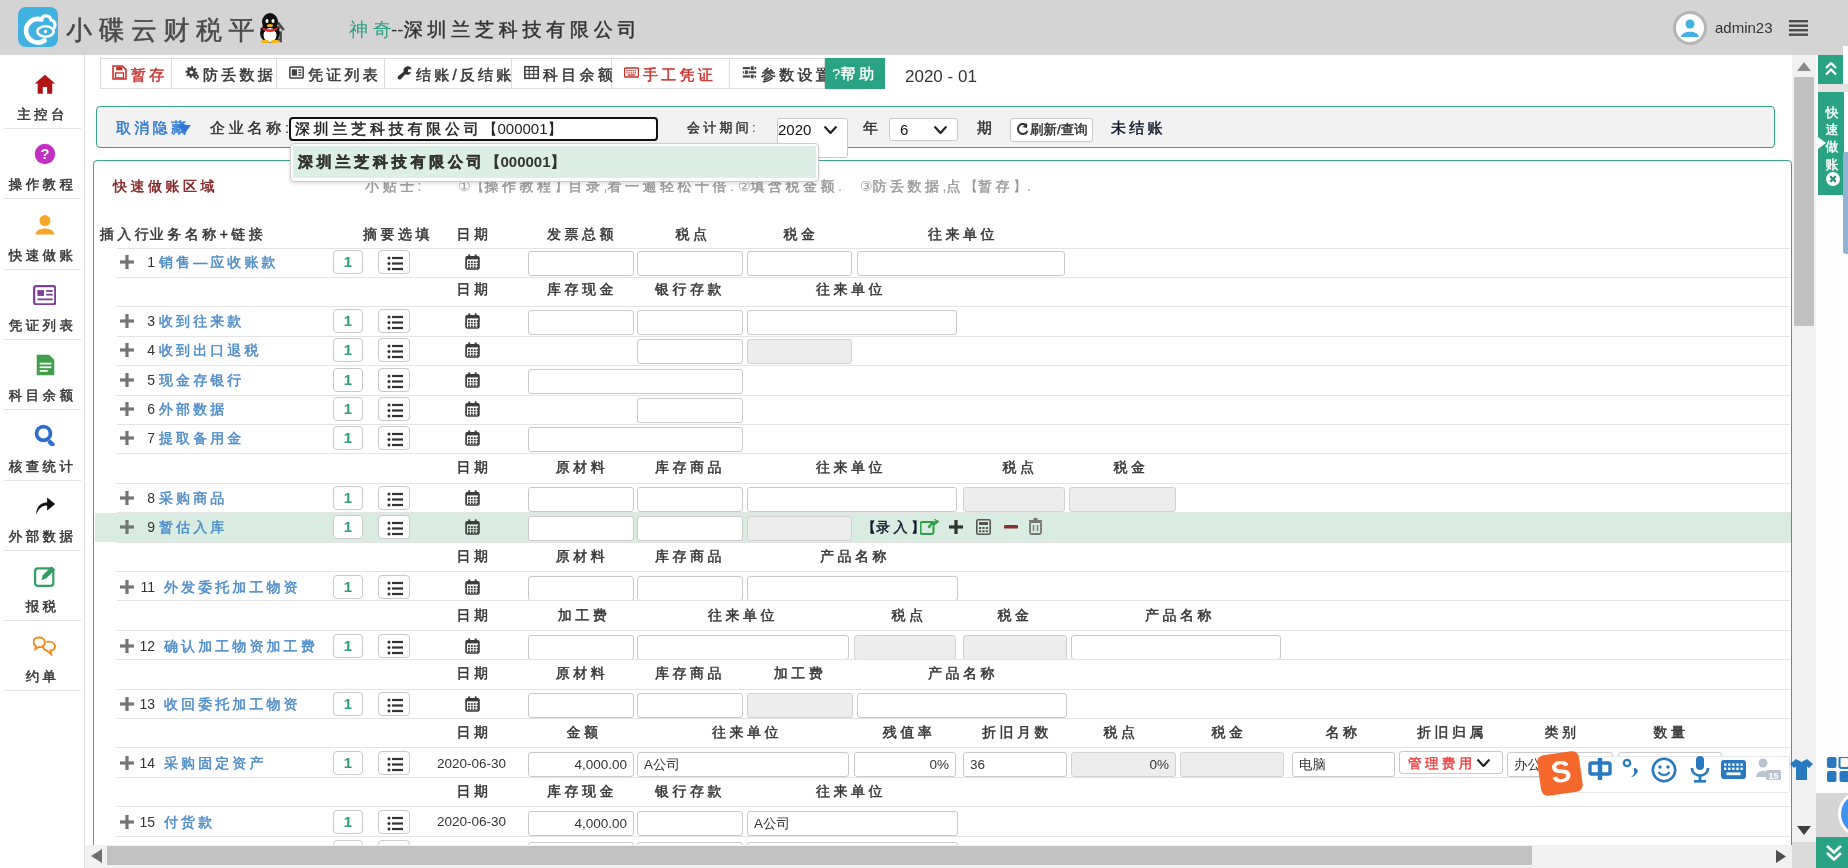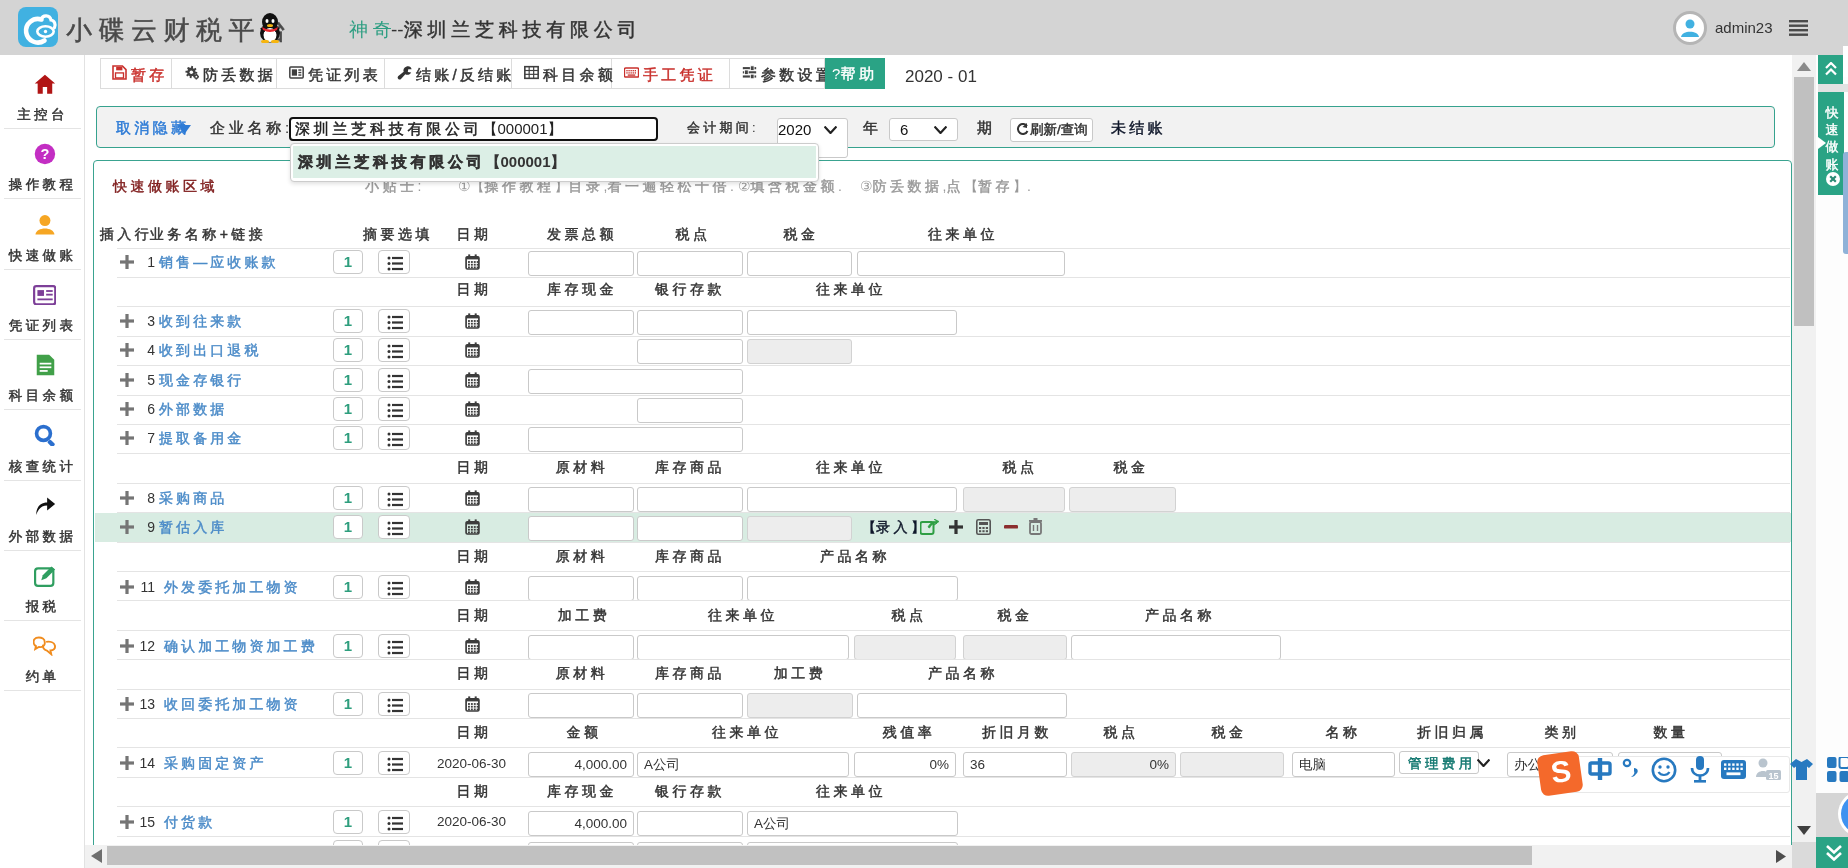--- a/index.html
+++ b/index.html
@@ -732,21 +732,21 @@
         </g>
       </svg></div>
 <div class="datetx" style="left:430px;top:756px">2020-06-30</div>
 <div class="in" style="left:528px;top:752px;width:106px;text-align:right;padding-right:6px;">4,000.00</div>
 <div class="in" style="left:637px;top:752px;width:212px;padding-left:6px;">A公司</div>
 <div class="in" style="left:854px;top:752px;width:102px;text-align:right;padding-right:6px;">0%</div>
 <div class="in" style="left:963px;top:752px;width:104px;padding-left:6px;">36</div>
 <div class="ing" style="left:1071px;top:752px;width:105px;text-align:right;padding-right:6px;">0%</div>
 <div class="ing" style="left:1180px;top:752px;width:104px;padding-left:6px;"></div>
 <div class="in" style="left:1292px;top:752px;width:103px;padding-left:6px;">电脑</div>
-<div class="ab" style="left:1399px;top:750.5px;width:80px;height:23px;border:1px solid #c9c9c9;border-radius:3px;background:#fff;font-size:15px;color:#0f766e;line-height:21px;padding-left:8px"><span class="cj" style="font-size:13.5px">管理费用</span></div>
+<div class="ab" style="left:1399px;top:750.5px;width:104px;height:23px;border:1px solid #c9c9c9;border-radius:3px;background:#fff;font-size:15px;color:#ef4444;line-height:21px;padding-left:8px"><span class="cj" style="font-size:13.5px">管理费用</span></div>
     <svg class="ab" style="left:1477px;top:758.5px;" width="13" height="8" viewBox="0 0 13 8">
       <path d="M0.5 0.5 L6.5 7 L12.5 0.5" fill="none" stroke="#222" stroke-width="2.2"></path>
     </svg>
 <div class="in" style="left:1507px;top:752px;width:106px;padding-left:6px;">办公</div>
 <div class="in" style="left:1618px;top:752px;width:104px;padding-left:6px;"></div>
 <div class="lbl" style="left:474px;top:783px">日期</div>
 <div class="lbl" style="left:582px;top:783px">库存现金</div>
 <div class="lbl" style="left:690px;top:783px">银行存款</div>
 <div class="lbl" style="left:851px;top:783px">往来单位</div>
 <svg class="ab" style="left:120px;top:815px;" width="14" height="14" viewBox="0 0 14 14">

